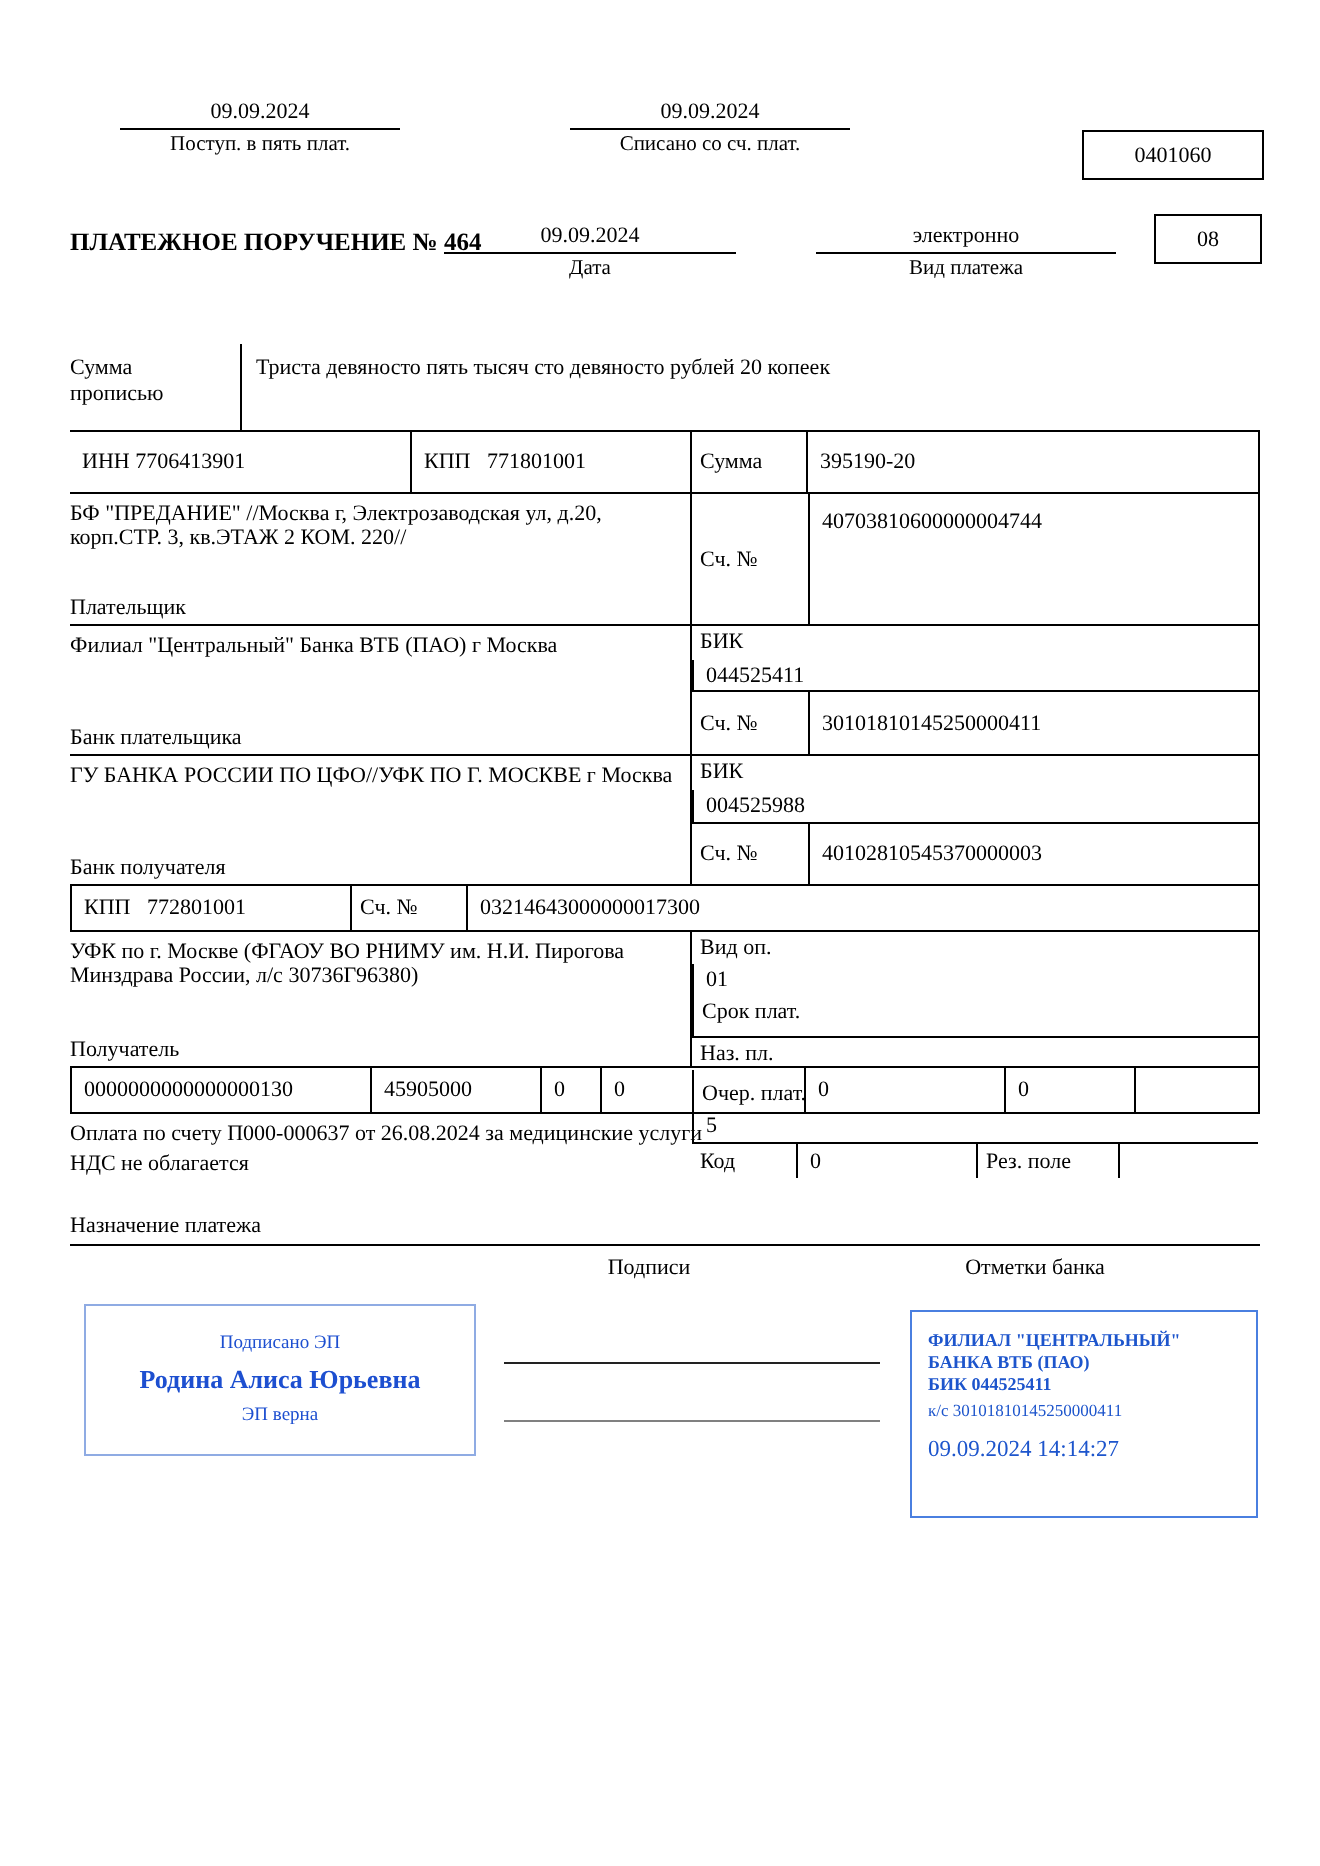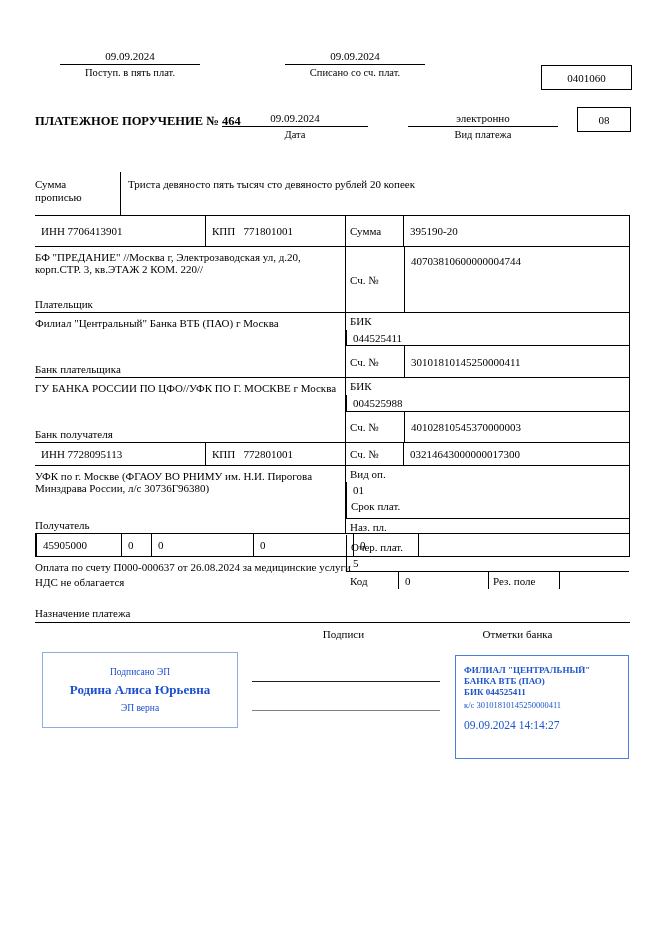--- a/index.html
+++ b/index.html
@@ -126,21 +126,20 @@
           <div class="valcell bl" style="flex:1;">004525988</div>
         </div>
         <div class="subrow">
           <div class="labcell" style="width:58px;">Сч. №</div>
           <div class="valcell bl" style="flex:1;">40102810545370000003</div>
         </div>
       </div>
     </div>
 
     <div class="row" style="height:23px;">
-      <div class="cell valcell" style="width:170px;">ИНН 7728095113</div>
       <div class="cell valcell bl pre" style="width:140px;">КПП   772801001</div>
       <div class="labcell bl" style="width:58px;">Сч. №</div>
       <div class="valcell bl" style="flex:1;">03214643000000017300</div>
     </div>
 
     <div class="row" style="height:68px;">
       <div class="blockcell" style="width:310px;">
         <div>УФК по г. Москве (ФГАОУ ВО РНИМУ им. Н.И. Пирогова Минздрава России, л/с 30736Г96380)</div>
         <div class="blocklabel">Получатель</div>
       </div>
@@ -160,35 +159,36 @@
         <div class="subrow">
           <div class="labcell" style="width:52px;">Код</div>
           <div class="valcell bl" style="width:90px; align-items:flex-start; padding-top:3px;">0</div>
           <div class="labcell bl" style="width:71px; align-items:flex-start; padding-top:3px;">Рез. поле</div>
           <div class="valcell bl" style="flex:1;"></div>
         </div>
       </div>
     </div>
 
     <div class="row" style="height:23px; border-left:1px solid #000;">
+      <div class="valcell" style="width:149px;">0000000000000000130</div>
       <div class="valcell bl" style="width:85px;">45905000</div>
       <div class="valcell bl" style="width:30px;">0</div>
       <div class="valcell bl" style="width:102px;">0</div>
       <div class="valcell bl" style="width:100px;">0</div>
       <div class="valcell bl" style="width:65px;">0</div>
       <div class="valcell bl" style="flex:1;"></div>
     </div>
   </div>
 
   <div class="abs t11" style="left:35px; top:561px; width:560px;">Оплата по счету П000-000637 от 26.08.2024 за медицинские услуги</div>
   <div class="abs t11" style="left:35px; top:576px; width:560px;">НДС не облагается</div>
   <div class="abs t11" style="left:35px; top:607px;">Назначение платежа</div>
   <div class="abs" style="left:35px; top:622px; width:595px; border-top:1px solid #000;"></div>
 
-  <div class="abs t11 center" style="left:286px; top:628px; width:115px;">Подписи</div>
+  <div class="abs t11 center" style="left:267px; top:628px; width:115px;">Подписи</div>
   <div class="abs t11 center" style="left:455px; top:628px; width:125px;">Отметки банка</div>
 
   <div class="abs sig-stamp" style="left:42px; top:652px; width:196px; height:76px;">
     <div class="s-small">Подписано ЭП</div>
     <div class="s-name">Родина Алиса Юрьевна</div>
     <div class="s-small">ЭП верна</div>
   </div>
 
   <div class="abs sig-line" style="left:252px; top:681px; width:188px;"></div>
   <div class="abs sig-line gray" style="left:252px; top:710px; width:188px;"></div>

